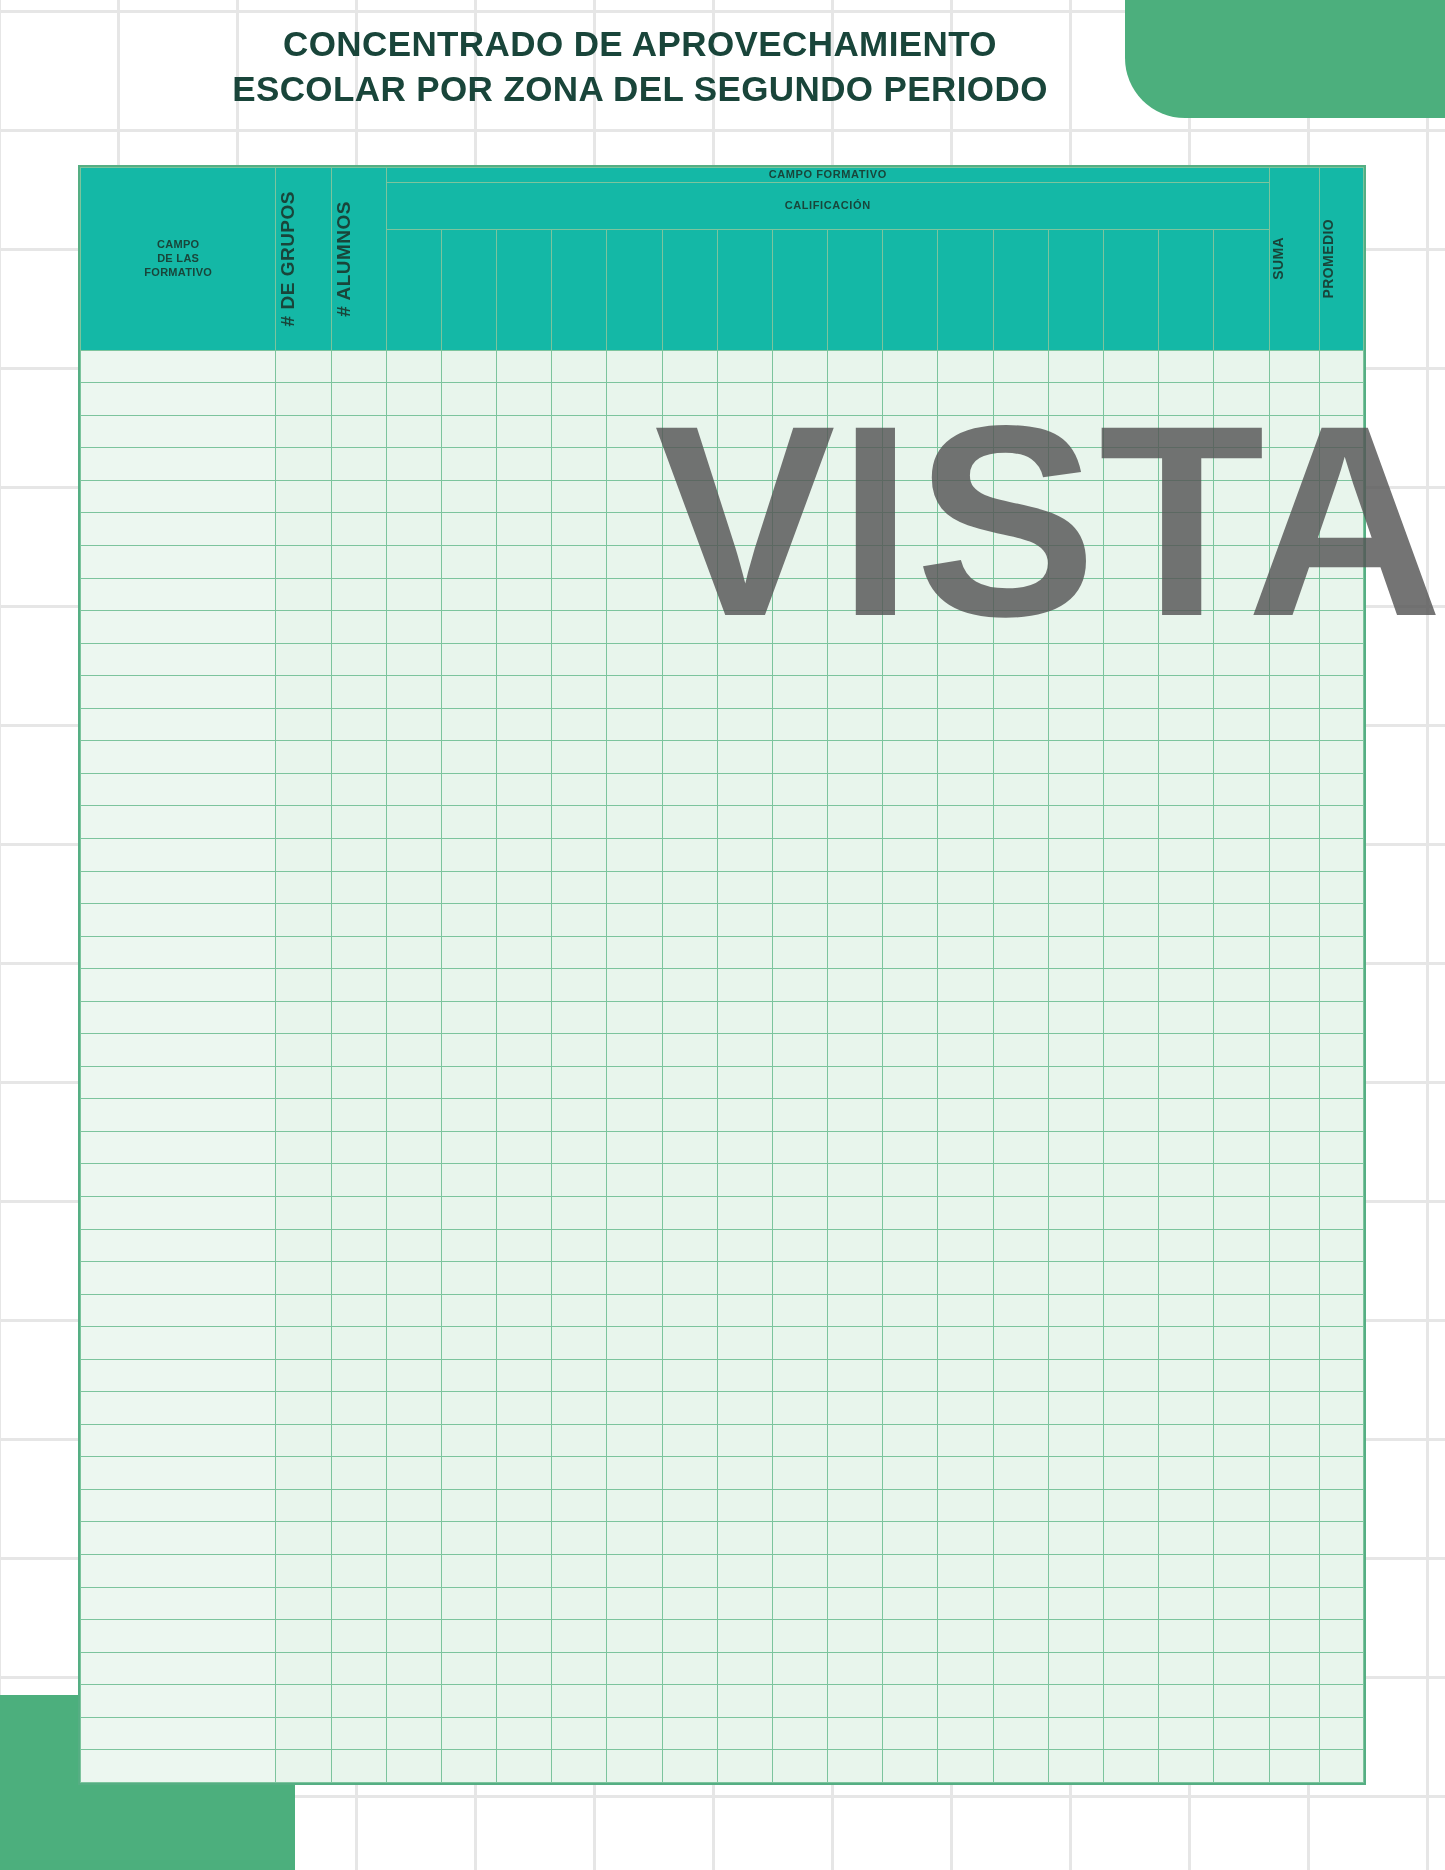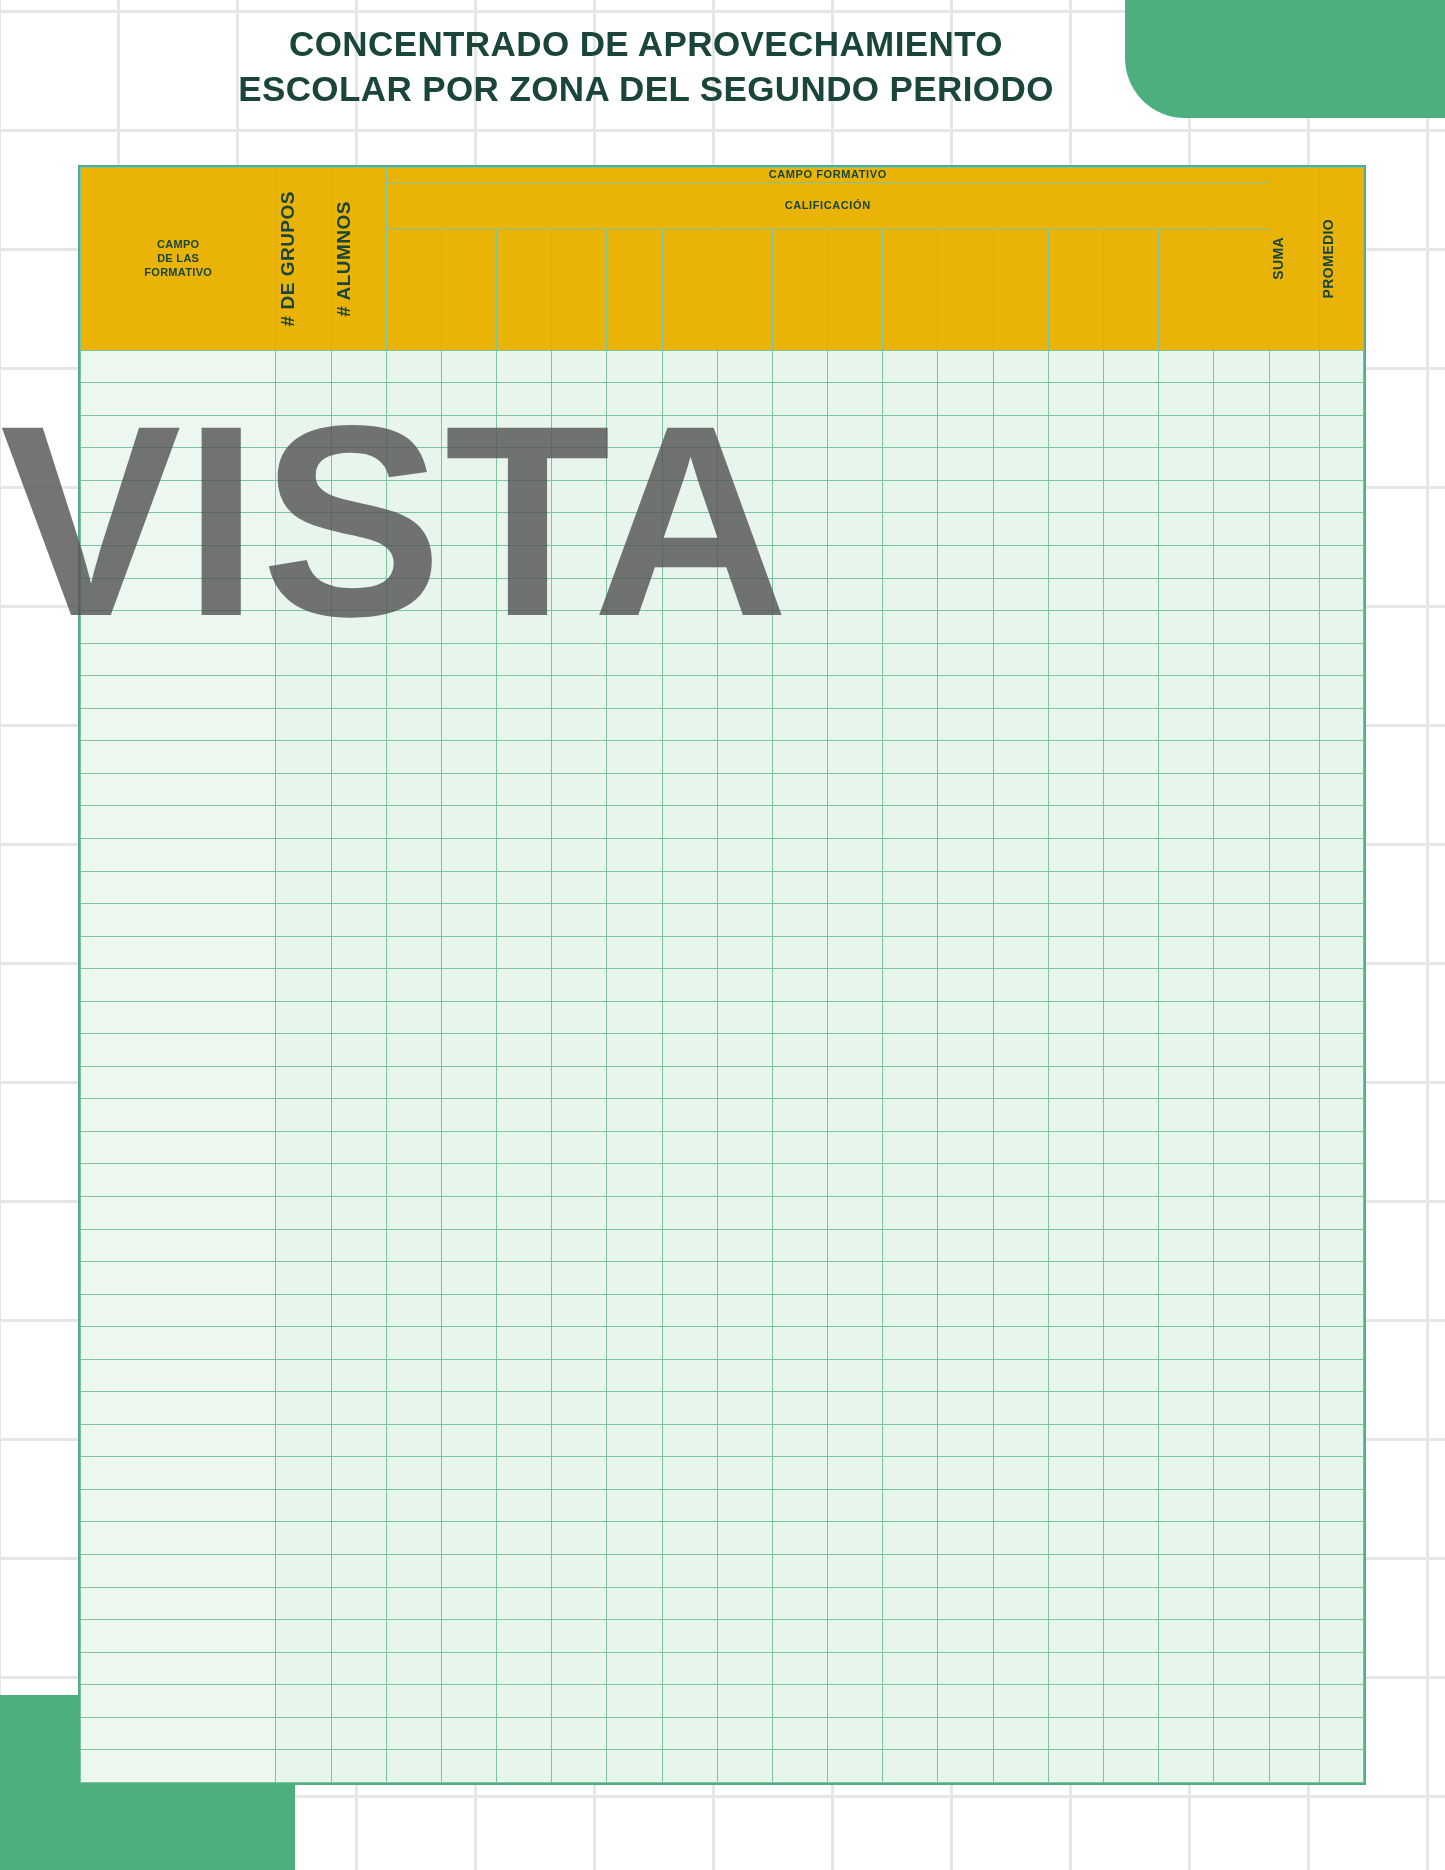--- a/index.html
+++ b/index.html
@@ -48,21 +48,20 @@
   }
 
   
   #title-block {
     position: absolute;
     top: 22px;
     left: 0;
     width: 1280px;
     text-align: center;
     z-index: 5;
-    padding-left: 6px;
   }
   #title-block .line {
     color: #19453A;
     font-size: 35px;
     font-weight: bold;
     letter-spacing: 0.4px;
     line-height: 1.28;
     white-space: nowrap;
   }
 
@@ -88,21 +87,21 @@
   table.grid td, table.grid th {
     border: 1px solid #7CC49D;
     padding: 0;
     margin: 0;
     font-size: 11px;
     color: #19453A;
   }
 
   
   th.hdr {
-    background: #eab308;
+    background: #14b8a6;
     color: #19453A;
     font-weight: bold;
     text-align: center;
     vertical-align: middle;
     line-height: 1.25;
   }
   th.hdr-name { font-size: 19px; letter-spacing: 0.3px; }
   th.hdr-top  { font-size: 22px; letter-spacing: 0.6px; }
   .vert {
     writing-mode: vertical-rl;
@@ -129,21 +128,21 @@
     left: 0;
     top: 0;
     width: 1445px;
     height: 1870px;
     z-index: 8;
     pointer-events: none;
   }
   #watermark .wm-line {
     position: absolute;
     width: 100%;
-    text-align: left;
+    text-align: right;
     color: rgba(85,85,85,0.82);
     font-weight: bold;
     font-family: "Liberation Sans", sans-serif;
     letter-spacing: 2px;
     line-height: 1;
   }
   #wm1 { top: 385px; font-size: 272px; }
   #wm2 { top: 778px; font-size: 272px; }
 </style>
 </head>

